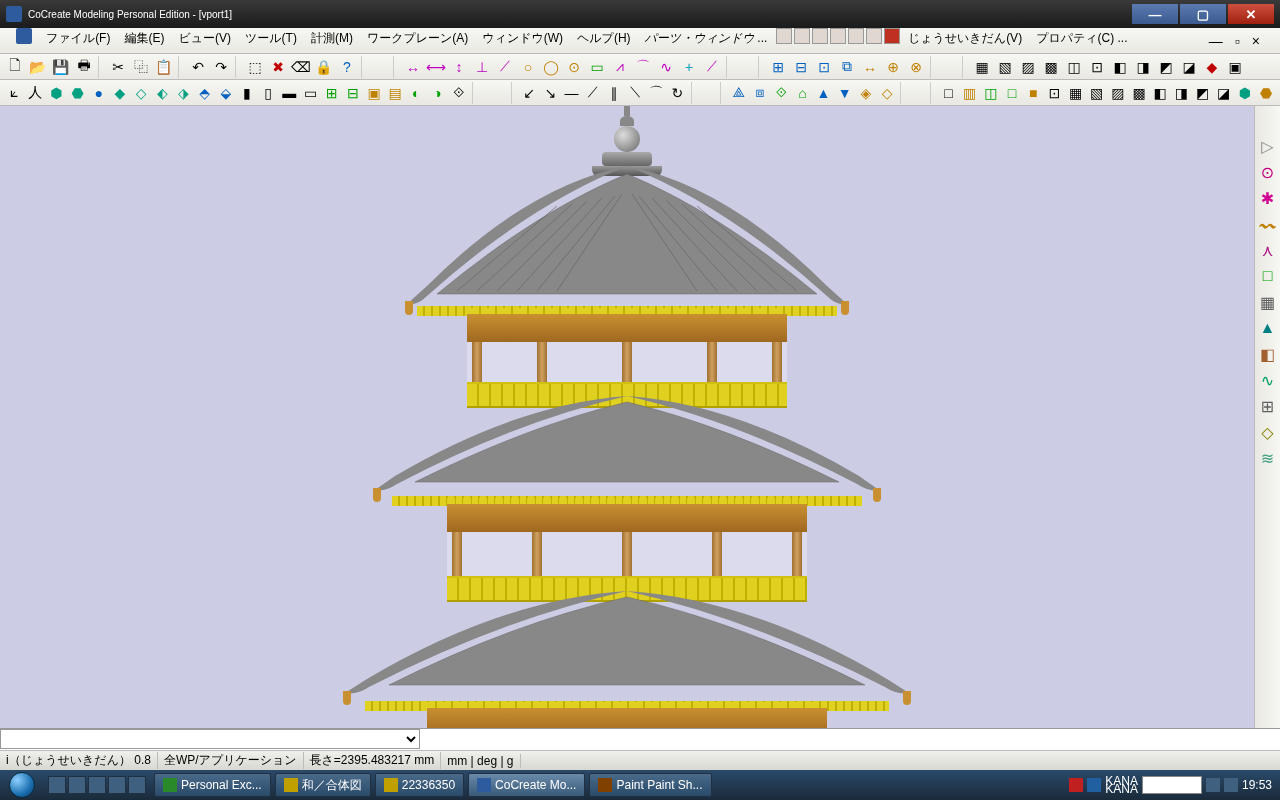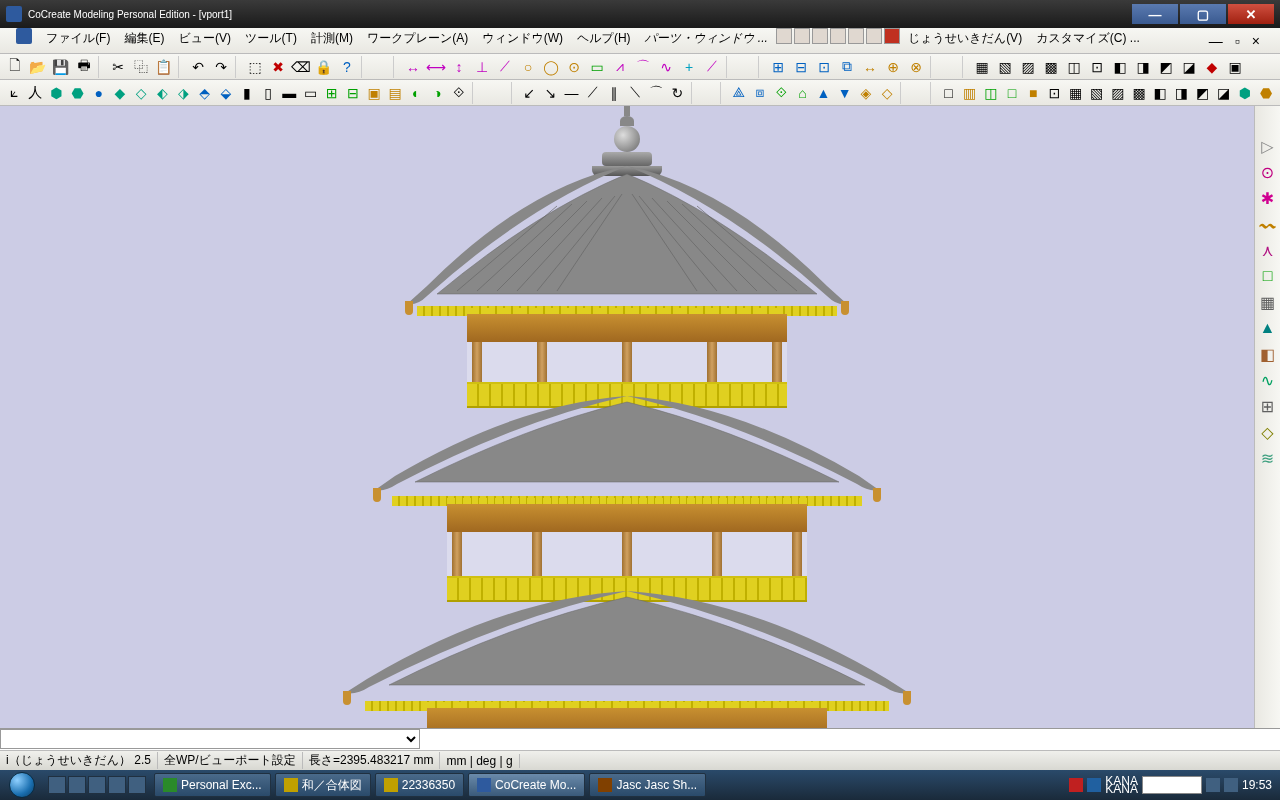--- a/index.html
+++ b/index.html
@@ -82,21 +82,21 @@
   <div class="menu-item">ヘルプ(H)</div>
   <div class="menu-item" style="font-style:italic">パーツ・ウィンドウ ...</div>
   <div class="menu-smallicon"></div>
   <div class="menu-smallicon"></div>
   <div class="menu-smallicon"></div>
   <div class="menu-smallicon"></div>
   <div class="menu-smallicon"></div>
   <div class="menu-smallicon"></div>
   <div class="menu-smallicon" style="background:#c03020"></div>
   <div class="menu-item">じょうせいきだん(V)</div>
-  <div class="menu-item">カスタマイズ(C) ...</div>
+  <div class="menu-item">プロパティ(C) ...</div>
   <div class="menu-right">
     <div class="menu-subclose">—</div>
     <div class="menu-subclose">▫</div>
     <div class="menu-subclose">×</div>
   </div>
 </div>
 
 <div class="toolbar">
   <div class="tbbtn">🗋</div>
   <div class="tbbtn">📂</div>
@@ -330,22 +330,22 @@
       <div class="rtbtn" style="color: rgb(128, 128, 0);">◇</div>
       <div class="rtbtn" style="color: rgb(64, 160, 128);">≋</div>
     </div>
 </div>
 
 <div class="bottom-input">
   <select><option></option></select>
 </div>
 
 <div class="statusbar">
-  <div class="cell">i（じょうせいきだん） 2.5</div>
-  <div class="cell">全WP/ビューポート設定</div>
+  <div class="cell">i（じょうせいきだん） 0.8</div>
+  <div class="cell">全WP/アプリケーション</div>
   <div class="cell">長さ=2395.483217 mm</div>
   <div class="cell">mm | deg | g</div>
 </div>
 
 <div class="taskbar">
   <div class="start-orb">
       <div class="orb"></div>
     </div>
   <div class="ql">
     <div class="qbtn"></div>
@@ -365,21 +365,21 @@
   <div class="task-btn">
       <div class="tic"></div>
       <span>22336350</span>
     </div>
   <div class="task-btn active">
       <div class="tic" style="background:#2e5a9e"></div>
       <span>CoCreate Mo...</span>
     </div>
   <div class="task-btn">
       <div class="tic" style="background:#804000"></div>
-      <span>Jasc Jasc Sh...</span>
+      <span>Paint Paint Sh...</span>
     </div>
   <div class="tray">
     <div class="tic" style="background:#c02020"></div>
     <div class="tic" style="background:#2060a0"></div>
     <div style="font-size:8px;line-height:8px">
       <div>KANA</div>
         <div>KANA</div>
     </div>
     <div style="width:60px;height:18px;background:#fff;border:1px solid #888"></div>
     <div class="tic" style="background:#406080"></div>

